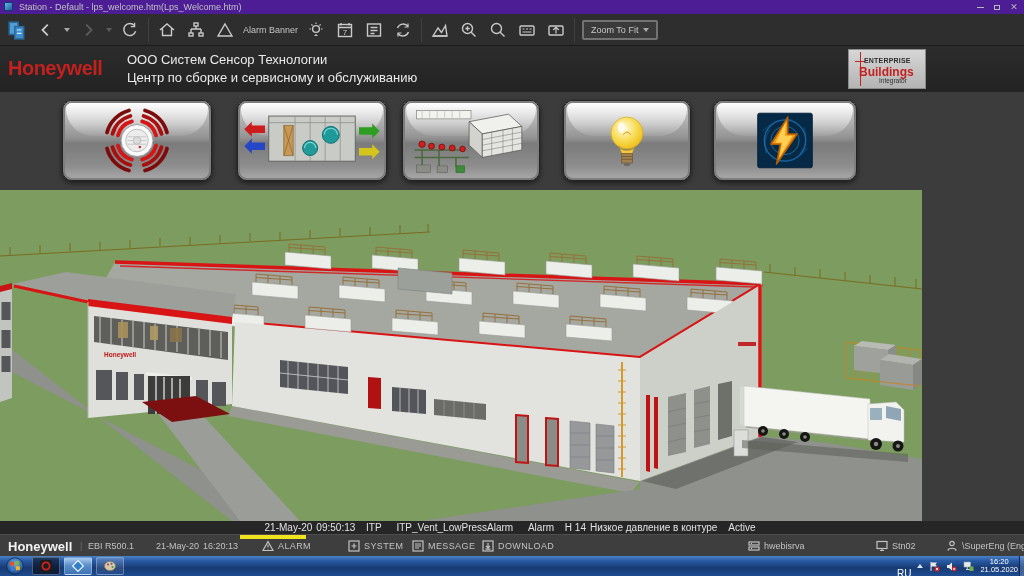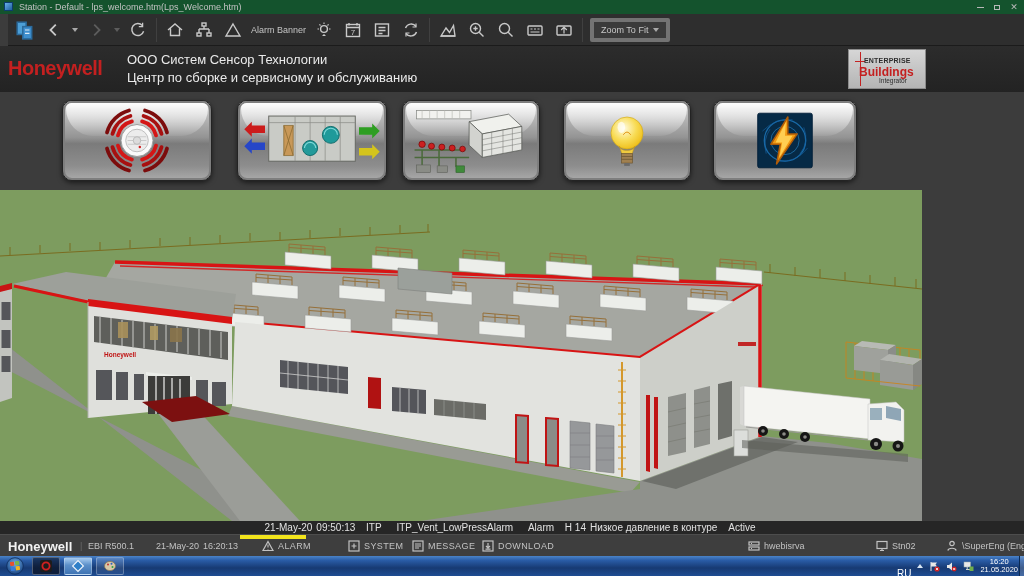--- a/index.html
+++ b/index.html
@@ -1,38 +1,38 @@
 <!DOCTYPE html>
 <html><head>
 <meta charset="utf-8">
 <style>
   * { margin:0; padding:0; box-sizing:border-box; }
   body { background:#222; font-family:"Liberation Sans", sans-serif; }
   .screen { position:relative; width:1024px; height:576px; background:#3c3c3c; overflow:hidden; }
 
   
-  .titlebar { position:absolute; top:0; left:0; right:0; height:14px; background:#14532d; }
+  .titlebar { position:absolute; top:0; left:0; right:0; height:14px; background:#4c1d95; }
   .titlebar .appico { position:absolute; left:4px; top:2px; width:9px; height:9px;
     background:linear-gradient(135deg,#6ab0e8,#1d5f9e); border:1px solid #0c3c6c; }
   .titlebar .ttl { position:absolute; left:19px; top:0; line-height:14px; font-size:9px; color:#c2c2c2; }
   .wctrl { position:absolute; top:0; height:14px; width:16px; color:#b8b8b8; font-size:9px;
     text-align:center; line-height:14px; }
   .wc-min { right:36px; } .wc-rest { right:19px; } .wc-close { right:2px; }
   .wc-min i { display:inline-block; width:7px; height:1px; background:#b8b8b8; vertical-align:middle; }
   .wc-rest i { display:inline-block; width:6px; height:5px; border:1px solid #b8b8b8; vertical-align:middle; }
 
   
   .toolbar { position:absolute; top:14px; left:0; right:0; height:32px; background:#2e2e2e;
-    border-bottom:1px solid #1b1b1b; display:flex; align-items:center; padding:0 6px; gap:7px;margin-left:8px; }
+    border-bottom:1px solid #1b1b1b; display:flex; align-items:center; padding:0 6px; gap:7px; }
   .tbi { width:22px; height:22px; display:flex; align-items:center; justify-content:center; flex:0 0 auto; }
   .tbi svg { stroke:#c9c9c9; fill:none; stroke-width:1.4; }
   .tbi.dim svg { stroke:#5d5d5d; }
   .tb-sep { width:1px; height:24px; background:#1c1c1c; border-right:1px solid #404040; flex:0 0 auto; }
   .tb-label { font-size:9px; color:#c4c4c4; white-space:nowrap; }
-  .tb-btn { display:flex; align-items:center; gap:5px; background:#3a3a3a; border:4px solid #737373;
+  .tb-btn { display:flex; align-items:center; gap:5px; background:#3a3a3a; border:2px solid #737373;
     border-radius:2px; padding:3px 7px; font-size:9px; color:#c8c8c8; white-space:nowrap; }
   .caret { display:inline-block; width:0; height:0; border-left:3px solid transparent;
     border-right:3px solid transparent; border-top:4px solid #a8a8a8; }
   .caret.dim { border-top-color:#5d5d5d; }
   .cmd-wrap { display:flex; align-items:center; gap:6px; flex:1 1 auto; }
   .cmd-input { flex:1 1 auto; height:17px; background:#1d1d1d; border:1px solid #101010;
     border-top-color:#0a0a0a; color:#ddd; font-size:10px; padding:0 4px; outline:none; }
   .cmd-caret { width:14px; height:17px; margin-left:-20px; display:flex; align-items:center;
     justify-content:center; position:relative; z-index:2; }
 

